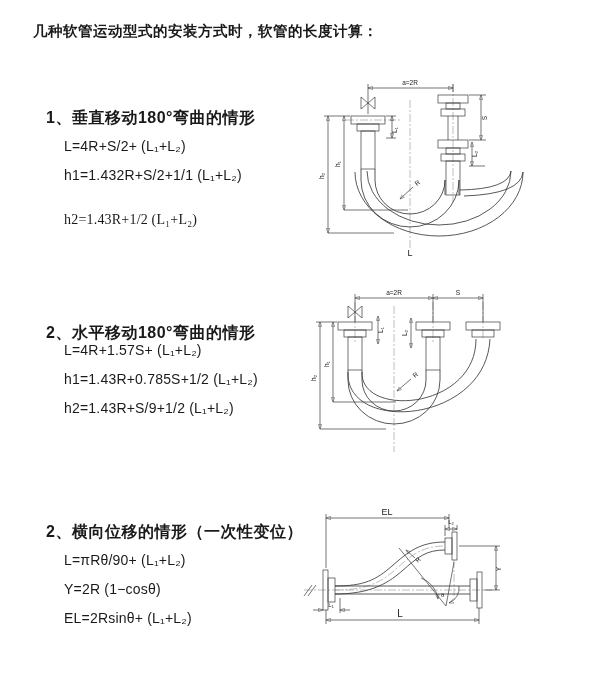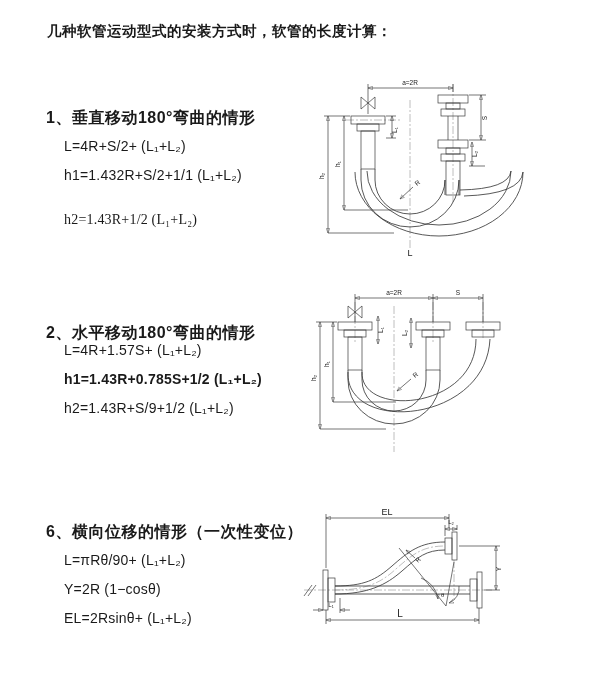--- a/index.html
+++ b/index.html
@@ -1,18 +1,18 @@
 <!DOCTYPE html>
 <html><head>
 <meta charset="utf-8">
 <style>
   html,body{margin:0;padding:0;}
   body{width:600px;height:675px;background:#ffffff;position:relative;overflow:hidden;
        font-family:"Liberation Sans","DejaVu Sans",sans-serif;color:#1a1a1a;}
-  .page-title{position:absolute;left:47px;top:22px;font-size:14.5px;font-weight:bold;letter-spacing:0.5px;}
+  .page-title{position:absolute;left:33px;top:22px;font-size:14.5px;font-weight:bold;letter-spacing:0.5px;}
   .sec-heading{position:absolute;left:46px;font-size:16px;font-weight:bold;letter-spacing:0.5px;}
   .formula{position:absolute;left:64px;font-size:14px;letter-spacing:0.2px;}
   .diag{position:absolute;}
   svg{display:block;}
   svg path,svg rect,svg line{stroke:#3a3a3a;stroke-width:0.7;fill:none;}
   svg .cl path{stroke:#8a8a8a;stroke-width:0.55;stroke-dasharray:8 2 2 2;}
   svg .hose path{stroke-width:0.85;}
   svg .hatch{stroke:#3a3a3a;}
   svg text{fill:#222;font-size:6.5px;font-family:"Liberation Sans","DejaVu Sans",sans-serif;stroke:none;}
   svg text.lg{font-size:9px;}
@@ -107,21 +107,21 @@
   </g>
   <g>
     <path d="M113,115 L100,127" marker-end="url(#m1)"></path>
     <text x="117" y="114" transform="rotate(-40 117 114)">R</text>
   </g>
   <text x="110" y="184" class="lg" text-anchor="middle">L</text>
 </svg>
 
 <div class="sec-heading" style="top:312px;margin-top:11px;">2、水平移动180°弯曲的情形</div>
 <div class="formula" style="top:342px;">L=4R+1.57S+ (L₁+L₂)</div>
-<div class="formula" style="top:371px;font-weight:bold;">h1=1.43R+0.785S+1/2 (L₁+L₂)</div>
+<div class="formula" style="top:371px;">h1=1.43R+0.785S+1/2 (L₁+L₂)</div>
 <div class="formula" style="top:400px;">h2=1.43R+S/9+1/2 (L₁+L₂)</div>
 
 <svg class="diag" style="left:300px;top:282px;" width="295" height="180" viewBox="0 0 295 180">
   <defs>
     <marker id="m2" viewBox="0 0 8 8" refX="7.5" refY="4" markerWidth="7" markerHeight="7" orient="auto-start-reverse">
       <path d="M0,1 L7.5,4 L0,7 Z" fill="#3a3a3a" stroke="none"></path>
     </marker>
     <pattern id="p2" width="3.5" height="3.5" patternUnits="userSpaceOnUse">
       <path d="M0,3.5 L3.5,0 M0,0 L3.5,3.5" stroke="#8a8a8a" stroke-width="0.5"></path>
     </pattern>
@@ -183,21 +183,21 @@
     <path d="M62,88 V98 A32,31 0 0 0 126,98 V88"></path>
     <path d="M48,90 C45,152 186,142 190,57"></path>
     <path d="M62,90 C60,136 176,128 176,57"></path>
   </g>
   <g>
     <path d="M111,97 L97,109" marker-end="url(#m2)"></path>
     <text x="115" y="96" transform="rotate(-40 115 96)">R</text>
   </g>
 </svg>
 
-<div class="sec-heading" style="top:522px;">6、横向位移的情形（一次性变位）</div>
+<div class="sec-heading" style="top:522px;">2、横向位移的情形（一次性变位）</div>
 <div class="formula" style="top:552px;">L=πRθ/90+ (L₁+L₂)</div>
 <div class="formula" style="top:581px;">Y=2R (1−cosθ)</div>
 <div class="formula" style="top:610px;text-align:right;">EL=2Rsinθ+ (L₁+L₂)</div>
 
 <svg class="diag" style="left:296px;top:498px;" width="298" height="155" viewBox="0 0 298 155">
   <defs>
     <marker id="m3" viewBox="0 0 8 8" refX="7.5" refY="4" markerWidth="7" markerHeight="7" orient="auto-start-reverse">
       <path d="M0,1 L7.5,4 L0,7 Z" fill="#3a3a3a" stroke="none"></path>
     </marker>
   </defs>

